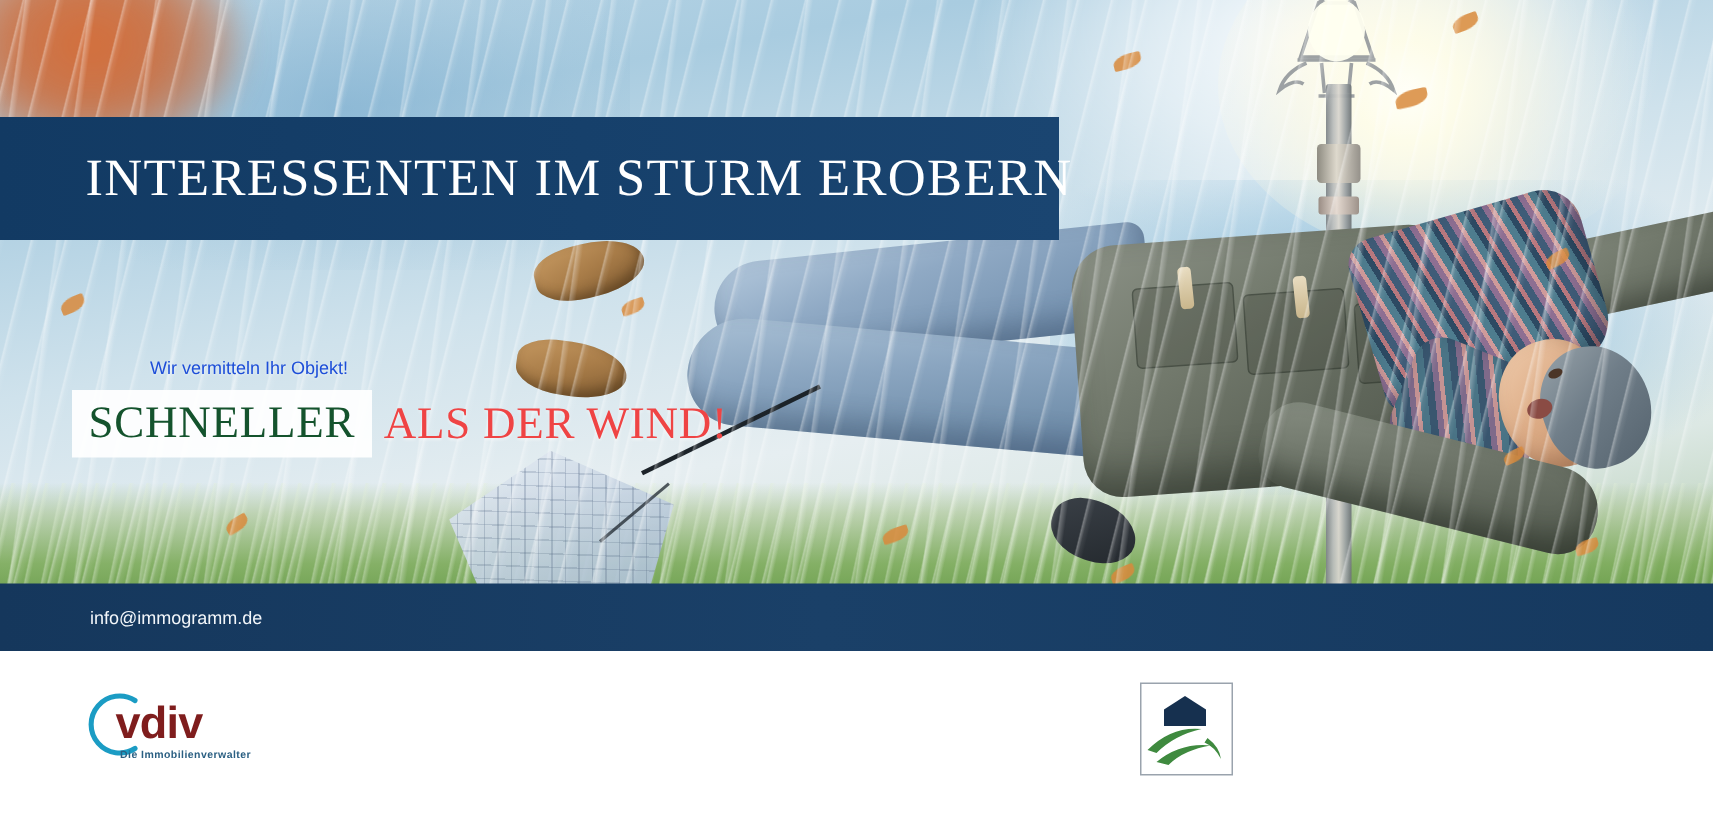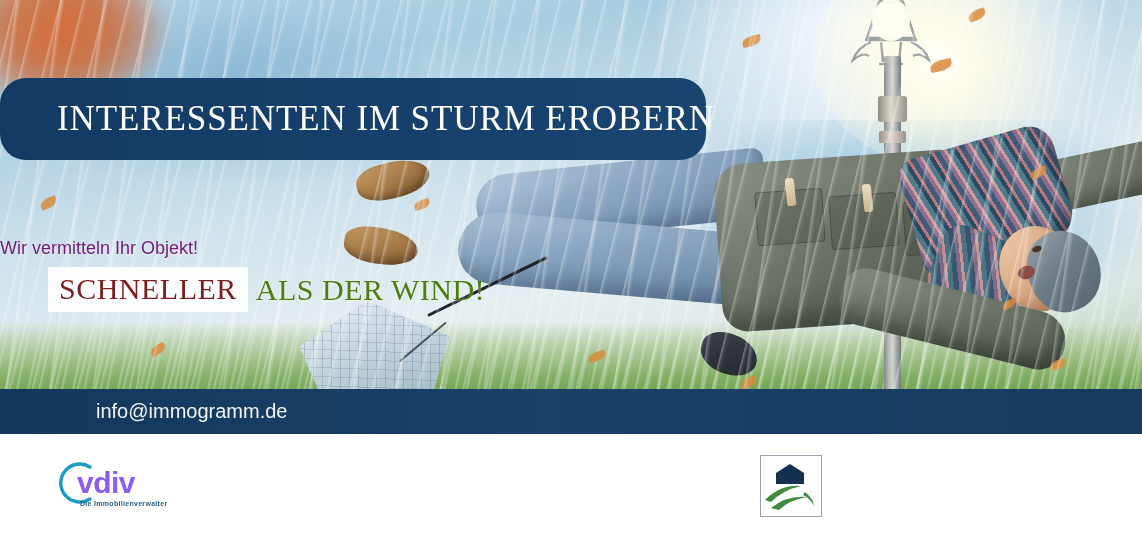--- a/index.html
+++ b/index.html
@@ -386,60 +386,60 @@
 
   
   .header-bar {
     position: absolute;
     left: 0; top: 78px;
     width: 706px;
     height: 82px;
     background: linear-gradient(to right, #123a63 0%, #16406b 55%, #1a4571 100%);
     display: flex;
     align-items: center;
-    border-radius: 26px;
   }
   .header-title {
     margin-left: 57px;
     color: #ffffff;
     font-family: "Liberation Serif", serif;
     font-size: 35px;
     letter-spacing: 0.9px;
     white-space: nowrap;
   }
 
   
   .copy-block {
     position: absolute;
     left: 0; top: 238px;
     width: 470px;
   }
   .copy-line1 {
-    color: #701a75;
+    margin-left: 100px;
+    color: #1d4ed8;
     font-family: "Liberation Sans", sans-serif;
-    font-size: 18px;
+    font-size: 12px;
     text-shadow: 0 1px 2px rgba(255,255,255,0.55);
   }
   .copy-line2 {
     margin-top: 8px;
     display: flex;
     align-items: center;
     font-family: "Liberation Serif", serif;
     font-size: 30px;
     white-space: nowrap;
   }
   .copy-hl {
     background: rgba(255,255,255,0.92);
-    color: #7f1d1d;
+    color: #14532d;
     padding: 5px 11px 6px 11px;
     margin-left: 48px;
     letter-spacing: 0.5px;
   }
   .copy-rest {
-    color: #4d7c0f;
+    color: #ef4444;
     margin-left: 8px;
     letter-spacing: 0.5px;
     text-shadow: 0 1px 2px rgba(255,255,255,0.5);
   }
   .copy-line3 {
     margin-left: 120px;
     margin-top: 10px;
     color: #333f4a;
     font-family: "Liberation Sans", sans-serif;
     font-size: 18px;
@@ -451,23 +451,23 @@
     position: absolute;
     left: 0; top: 389px;
     width: 1142px;
     height: 45px;
     background: linear-gradient(to right, #15375c 0%, #1a4068 48%, #16395f 100%);
     display: flex;
     align-items: center;
     justify-content: space-between;
   }
   .footer-email {
-    margin-left: 96px;
+    margin-left: 60px;
     color: #f2f6fa;
-    font-size: 20px;
+    font-size: 12px;
     font-family: "Liberation Sans", sans-serif;
   }
   .footer-web {
     margin-right: 60px;
     color: #f2f6fa;
     font-size: 20px;
     font-family: "Liberation Sans", sans-serif;
   }
 
   
@@ -486,21 +486,21 @@
     width: 150px; height: 62px;
   }
   .vdiv-arc {
     position: absolute;
     left: 0; top: 2px;
     width: 46px; height: 46px;
   }
   .vdiv-word {
     position: absolute;
     left: 27px; top: 8px;
-    color: #8b5cf6;
+    color: #7f1d1d;
     font-family: "Liberation Sans", sans-serif;
     font-weight: bold;
     font-size: 30px;
     letter-spacing: -0.5px;
   }
   .vdiv-tag {
     position: absolute;
     left: 30px; top: 42px;
     color: #2a5f82;
     font-family: "Liberation Sans", sans-serif;

